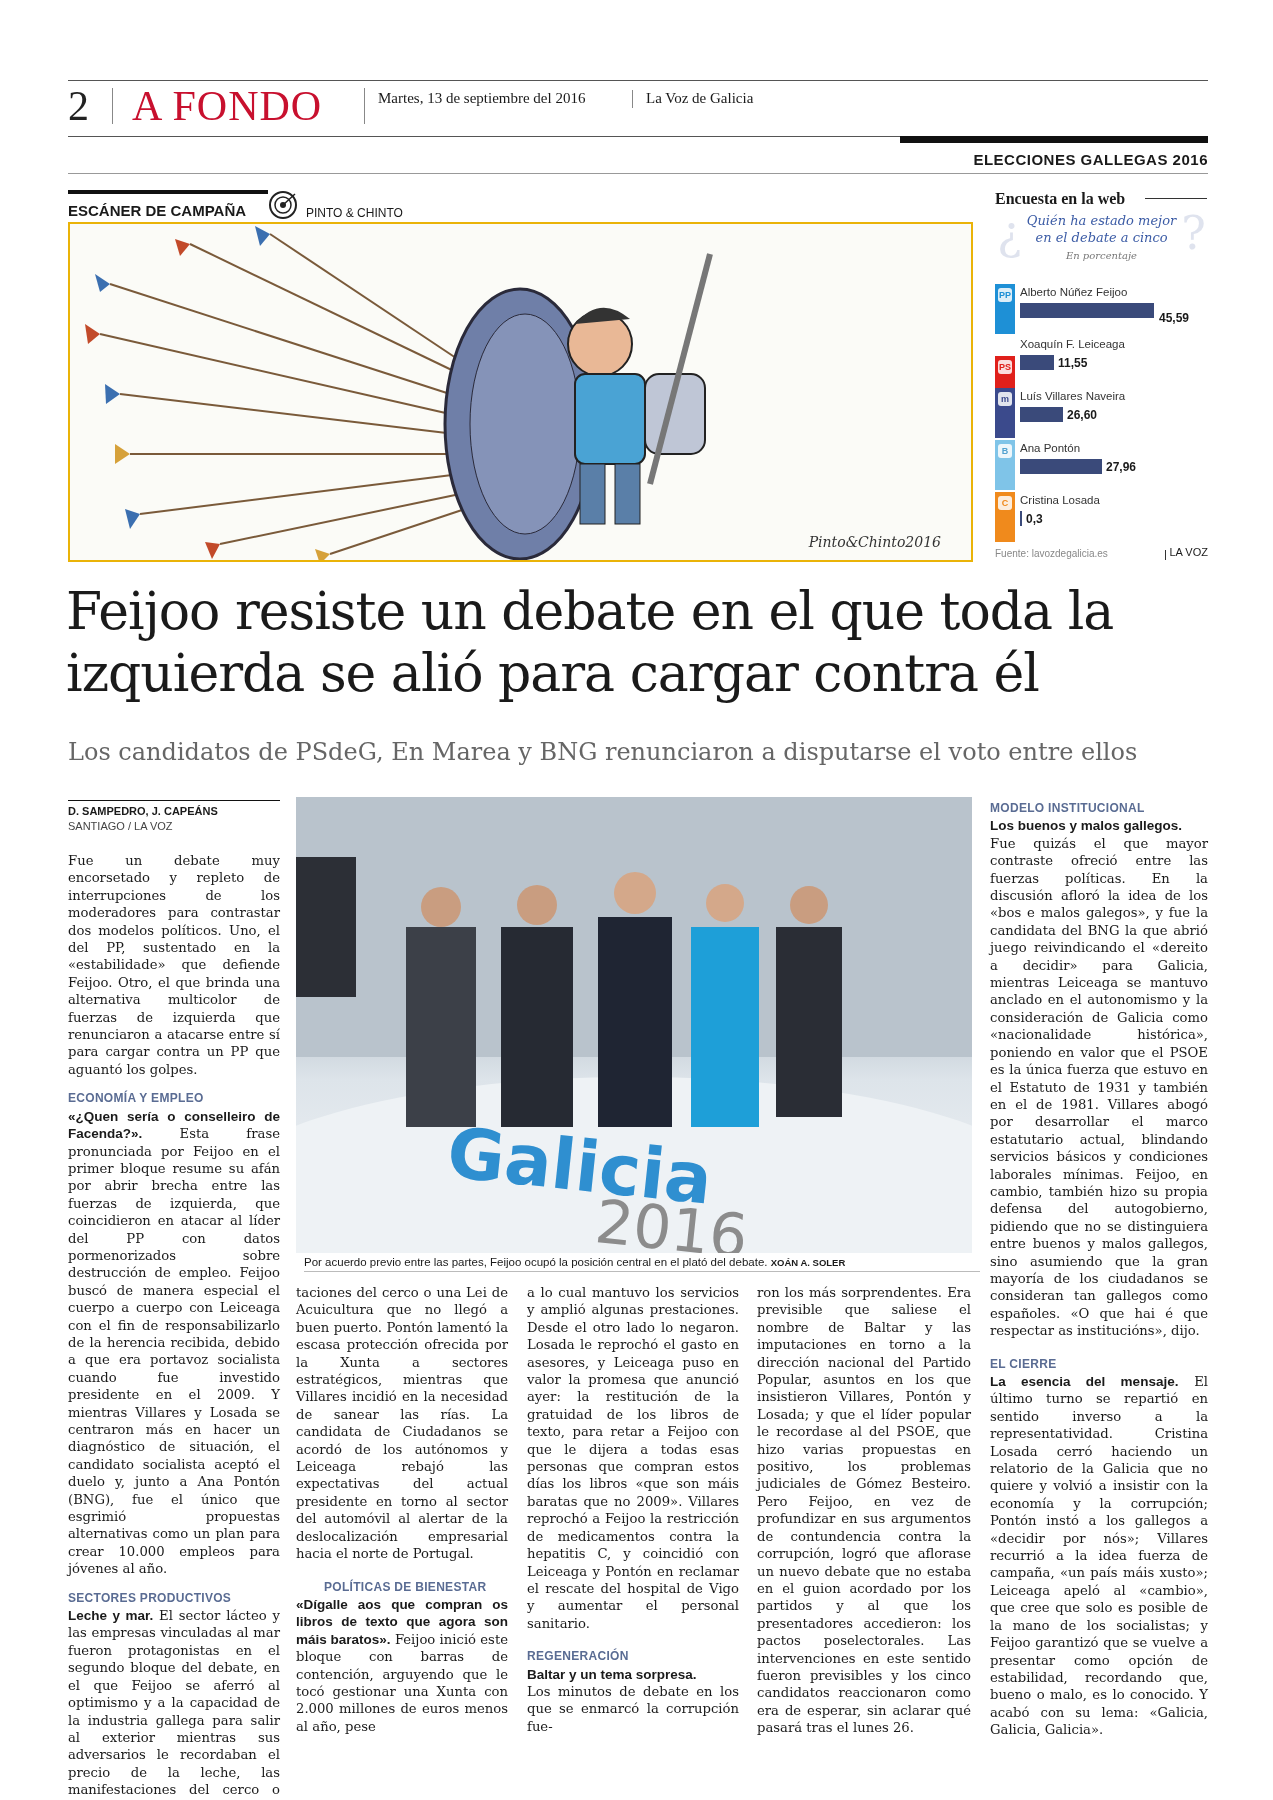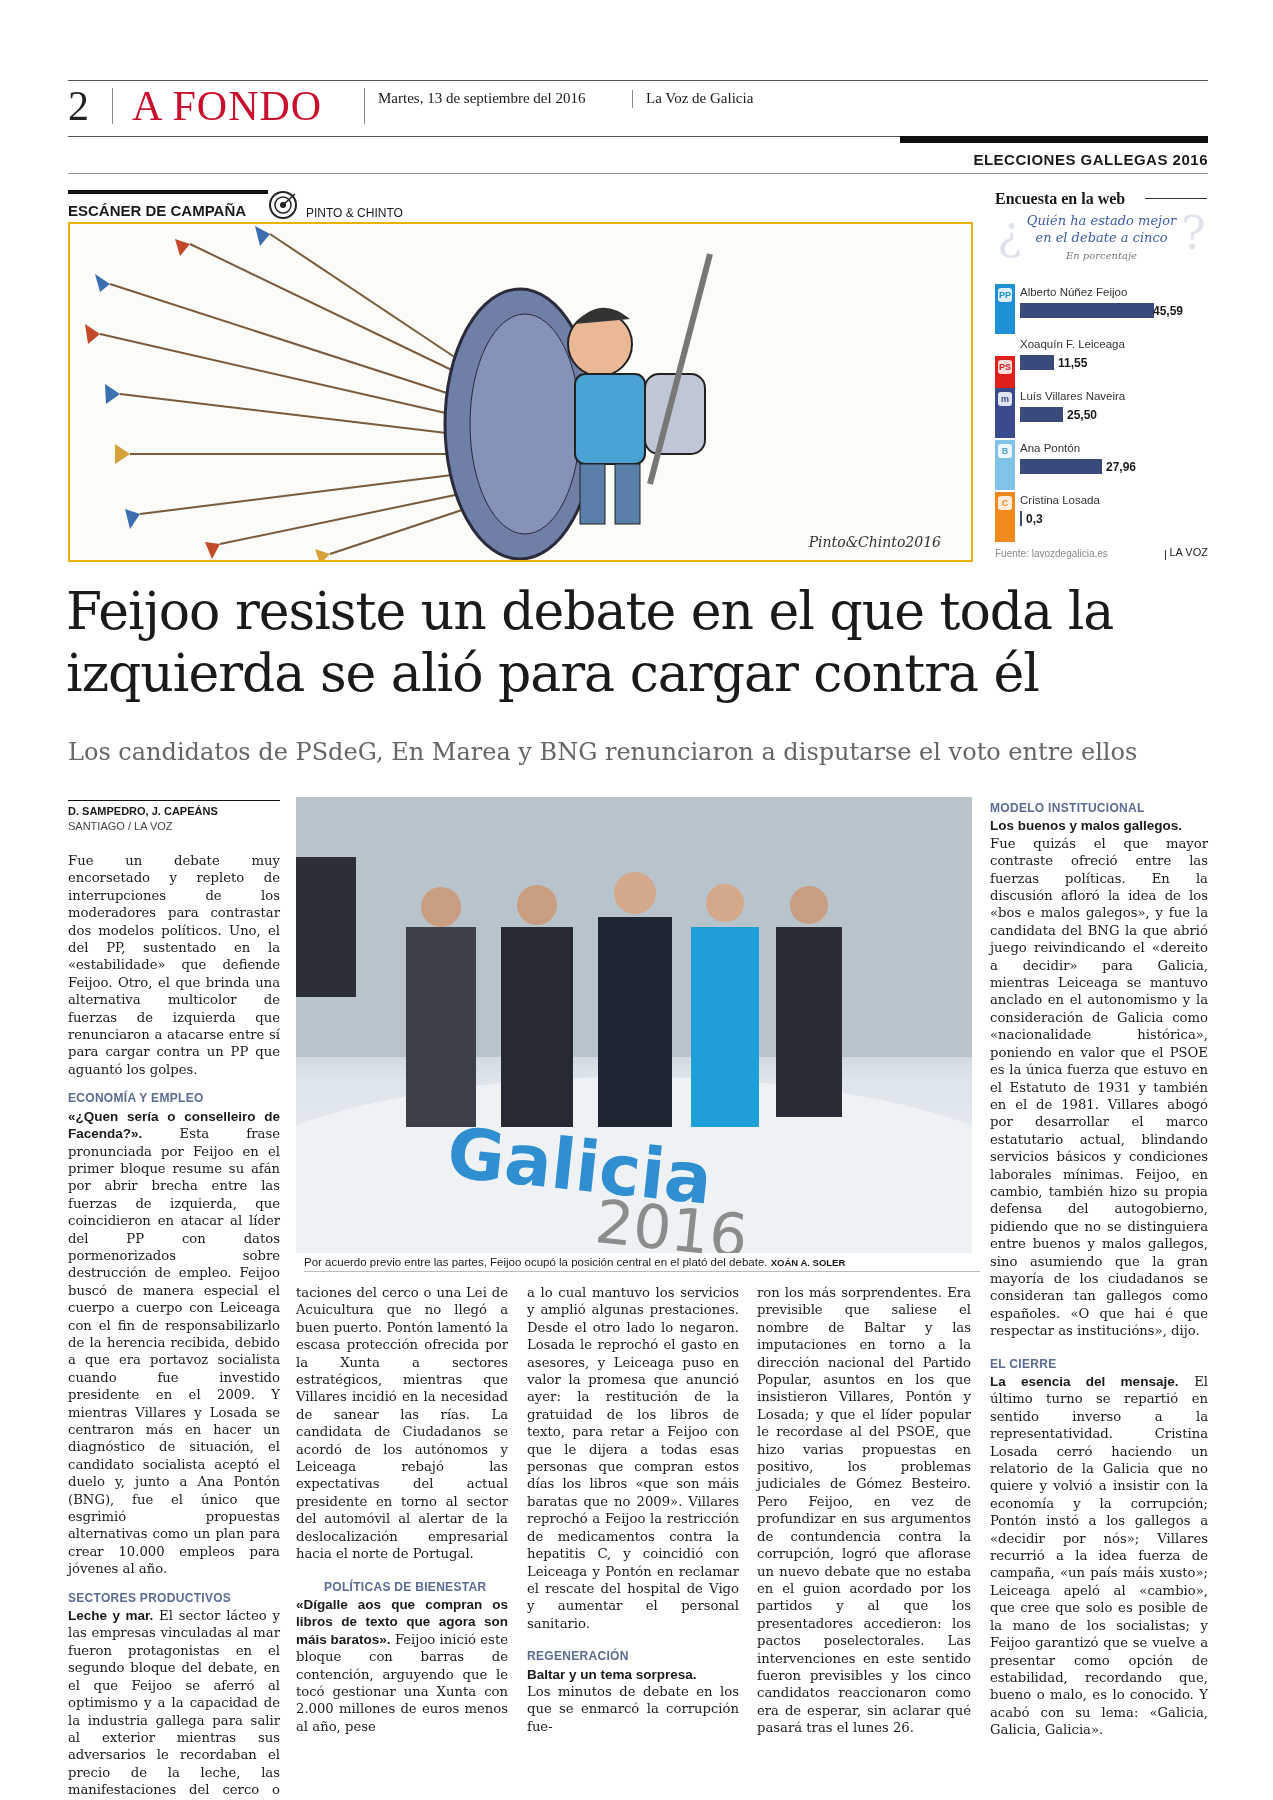--- a/index.html
+++ b/index.html
@@ -123,37 +123,37 @@
     <div>en el debate a cinco</div>
   </div>
   <div class="abs poll-sub">En porcentaje</div>
 
   <div class="abs poll-row" style="top:96px;">
     <div class="party-strip" style="background:#1e90d6;">
         <div class="party-logo" style="color:#1e90d6;">PP</div>
       </div>
     <div class="cand-name">Alberto Núñez Feijoo</div>
     <div class="bar" style="width:134px;"></div>
-    <div class="bar-val" style="left:158px;">45,59</div>
+    <div class="bar-val" style="left:164px;margin-top:7px;">45,59</div>
   </div>
   <div class="abs poll-row" style="top:148px;">
     <div class="party-strip" style="background:#e0201b;margin-top:20px;">
         <div class="party-logo" style="color:#e0201b;">PS</div>
       </div>
     <div class="cand-name">Xoaquín F. Leiceaga</div>
     <div class="bar" style="width:34px;"></div>
     <div class="bar-val" style="left:63px;">11,55</div>
   </div>
   <div class="abs poll-row" style="top:200px;">
     <div class="party-strip" style="background:#3b4a8c;">
         <div class="party-logo" style="color:#3b4a8c;">m</div>
       </div>
     <div class="cand-name">Luís Villares Naveira</div>
     <div class="bar" style="width:43px;"></div>
-    <div class="bar-val" style="left:72px;">25,50</div>
+    <div class="bar-val" style="left:72px;">26,60</div>
   </div>
   <div class="abs poll-row" style="top:252px;">
     <div class="party-strip" style="background:#7fc4e8;">
         <div class="party-logo" style="color:#4a9ccc;">B</div>
       </div>
     <div class="cand-name">Ana Pontón</div>
     <div class="bar" style="width:82px;"></div>
     <div class="bar-val" style="left:111px;">27,96</div>
   </div>
   <div class="abs poll-row" style="top:304px;">

